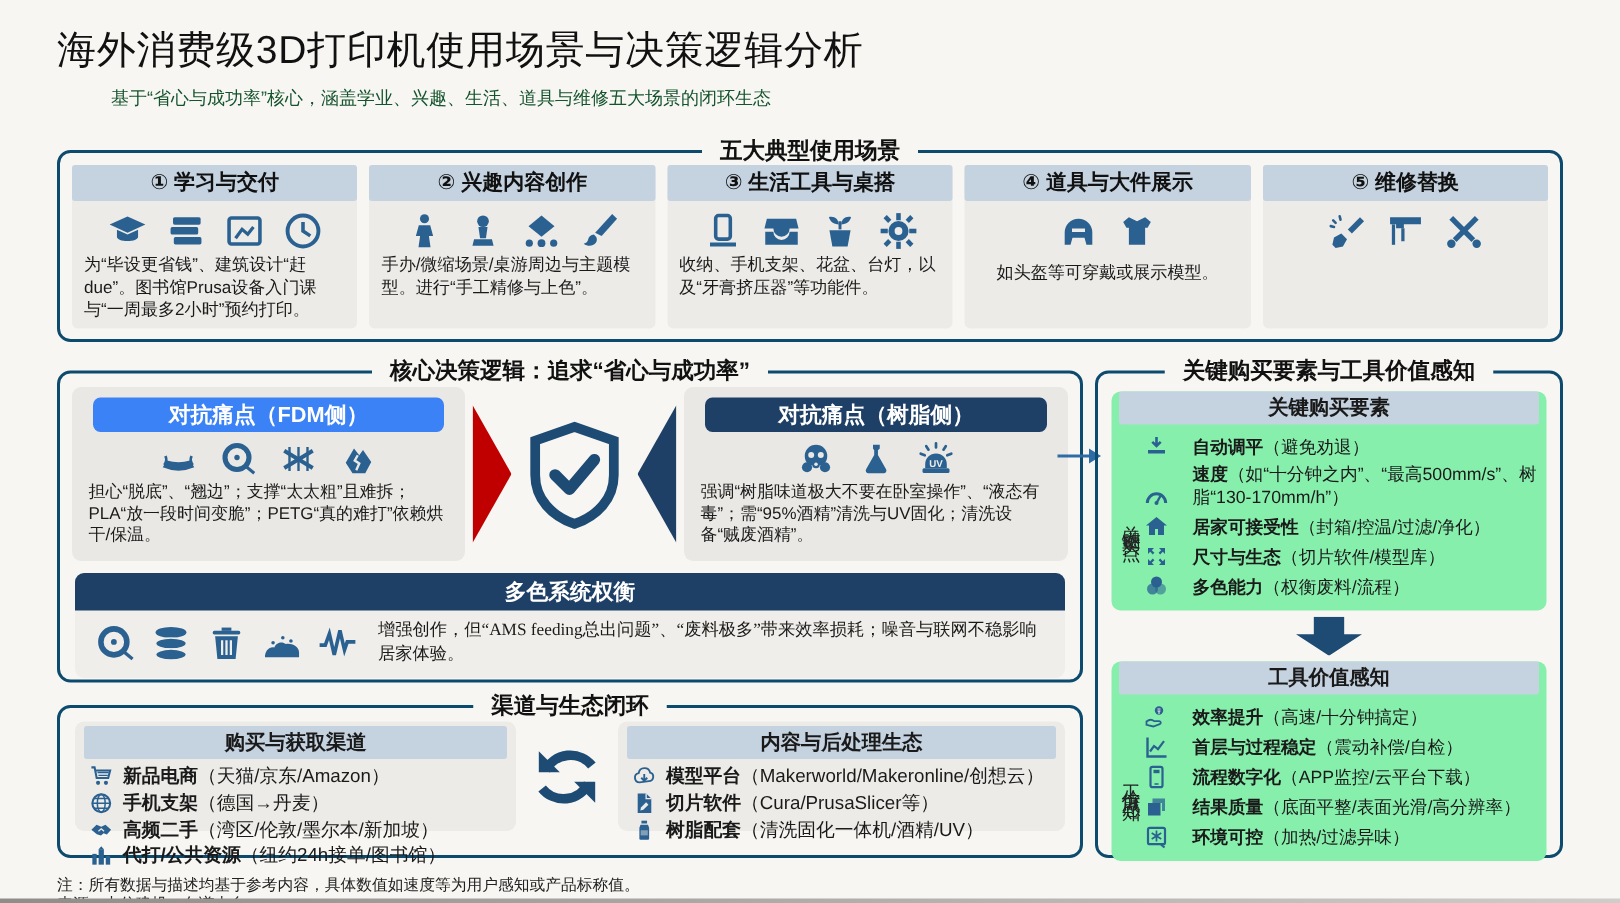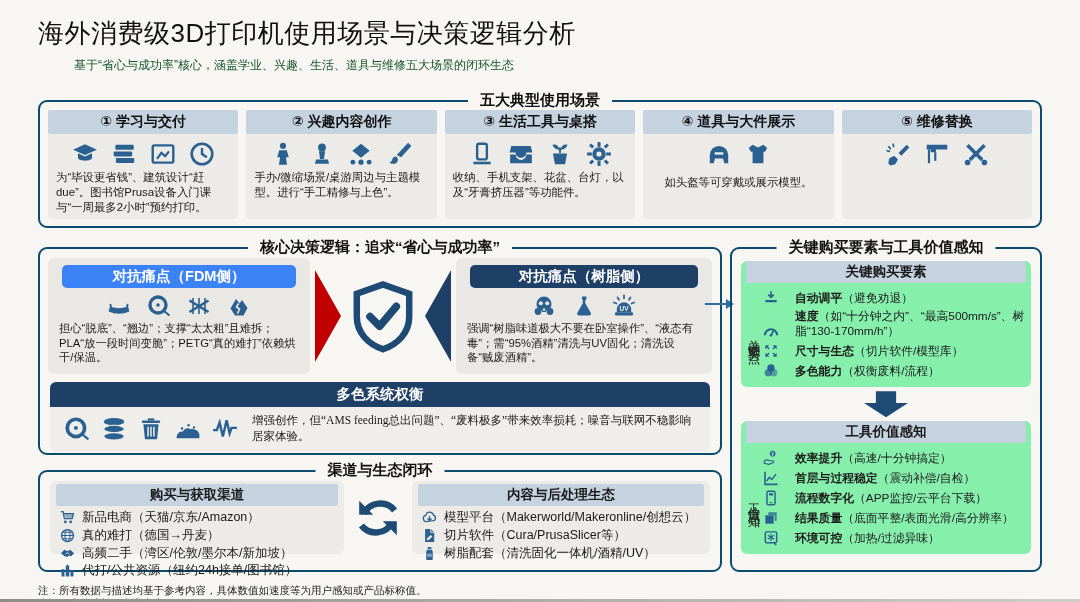--- a/index.html
+++ b/index.html
@@ -57,21 +57,21 @@
   .mc-b .irow { padding:0; gap:11px; }
   .mc-d { flex:1; font-size:11.5px; line-height:1.35; }
   
   #panelC { left:38px; top:470px; width:684px; height:102px; }
   .crow0 { display:flex; align-items:stretch; gap:8px; padding:9px 10px 16px; height:100%; }
   .chcard { background:#ecebe7; border-radius:6px; padding:3px 6px 4px; }
   .chcard.buy { width:294px; }
   .chcard.eco { flex:1; }
   .chcard-h { background:#c5d2e0; font-weight:bold; font-size:13.5px; text-align:center; padding:2px 0; border-radius:2px; margin-bottom:3px; }
   .crow { display:flex; align-items:flex-start; gap:7px; font-size:12.5px; line-height:1.3; margin:1.5px 0 1.5px 4px; }
-  .crow b { font-weight:normal;margin-top:28px; }
+  .crow b { font-weight:bold;margin-top:28px; }
   .cyc { align-self:center; width:48px; height:48px; color:#1e4b74; flex:0 0 48px; margin:0 2px; }
   
   #panelD { left:730px; top:247px; width:312px; height:325px; }
   .dcard { background:#86efac; border-radius:6px; margin:0 1px; }
   .dcard-h { background:#c5d2e0; font-weight:bold; font-size:13.5px; text-align:center; padding:2px 0; border-radius:2px; margin:4px 5px 2px; }
   .dbody { display:flex; padding:1px 6px 5px 4px; }
   .vlabel { writing-mode:vertical-rl; text-orientation:upright; font-size:12.5px; letter-spacing:3px; color:#222; padding:6px 1px 0 0; flex:0 0 18px; text-align:center; }
   .ditems { flex:1; }
   .ditem { display:flex; align-items:flex-end; gap:16px; margin:3px 0; font-size:11.8px; line-height:1.28; }
   .ditem b { font-weight:bold; }
@@ -388,21 +388,21 @@
           <span><b>新品电商</b><span>（天猫/京东/Amazon）</span></span>
         </div>
         <div class="crow">
           <span class="ic i15">
               <svg viewBox="0 0 24 24" fill="currentColor">
                 <circle cx="12" cy="12" r="9.5" fill="none" stroke="currentColor" stroke-width="2.2"></circle>
                 <ellipse cx="12" cy="12" rx="4.2" ry="9.5" fill="none" stroke="currentColor" stroke-width="1.6"></ellipse>
                 <path d="M2.5 12h19M4 6.8h16M4 17.2h16" stroke="currentColor" stroke-width="1.6" fill="none"></path>
               </svg>
             </span>
-          <span><b>真的难打</b><span>（德国→丹麦）</span></span>
+          <span><b>手机支架</b><span>（德国→丹麦）</span></span>
         </div>
         <div class="crow">
           <span class="ic i15">
               <svg viewBox="0 0 24 24" fill="currentColor">
                 <path d="M1.5 11.5 7 6l5 2.2L16.5 6l6 5.5-4.5 5-3.5-1.2-2.8 2.4-4.4-1.4z"></path>
                 <path d="M9 13l3-2.5 3 2.5" stroke="#ecebe7" stroke-width="1.4" fill="none"></path>
               </svg>
             </span>
           <span><b>高频二手</b><span>（湾区/伦敦/墨尔本/新加坡）</span></span>
         </div>
@@ -484,20 +484,28 @@
                     <path d="M2.8 18.5a9.2 9.2 0 0118.4 0" fill="none" stroke="currentColor" stroke-width="3"></path>
                     <path d="M12 18.5 16.8 10" stroke="currentColor" stroke-width="2.4"></path>
                     <circle cx="12" cy="18.5" r="2"></circle>
                   </svg>
                 </span>
               <span><b>速度</b><span>（如“十分钟之内”、“最高500mm/s”、树脂“130-170mm/h”）</span></span>
             </div>
             <div class="ditem">
               <span class="ic i16">
                   <svg viewBox="0 0 24 24" fill="currentColor">
+                    <path d="M12 2.5 22.5 11h-3v9.5h-6v-6h-3v6h-6V11h-3z"></path>
+                  </svg>
+                </span>
+              <span><b>居家可接受性</b><span>（封箱/控温/过滤/净化）</span></span>
+            </div>
+            <div class="ditem">
+              <span class="ic i16">
+                  <svg viewBox="0 0 24 24" fill="currentColor">
                     <path d="M14.5 3.5h6v6l-2.2-2.2-2.6 2.6-1.6-1.6 2.6-2.6zM9.5 20.5h-6v-6l2.2 2.2 2.6-2.6 1.6 1.6-2.6 2.6z"></path>
                     <path d="M3.5 3.5h6L7.3 5.7l2.6 2.6-1.6 1.6-2.6-2.6L3.5 9.5zM20.5 20.5h-6l2.2-2.2-2.6-2.6 1.6-1.6 2.6 2.6 2.2-2.2z"></path>
                   </svg>
                 </span>
               <span><b>尺寸与生态</b><span>（切片软件/模型库）</span></span>
             </div>
             <div class="ditem">
               <span class="ic i16">
                   <svg viewBox="0 0 24 24" fill="currentColor">
                     <circle cx="12" cy="7.5" r="5.5"></circle>

